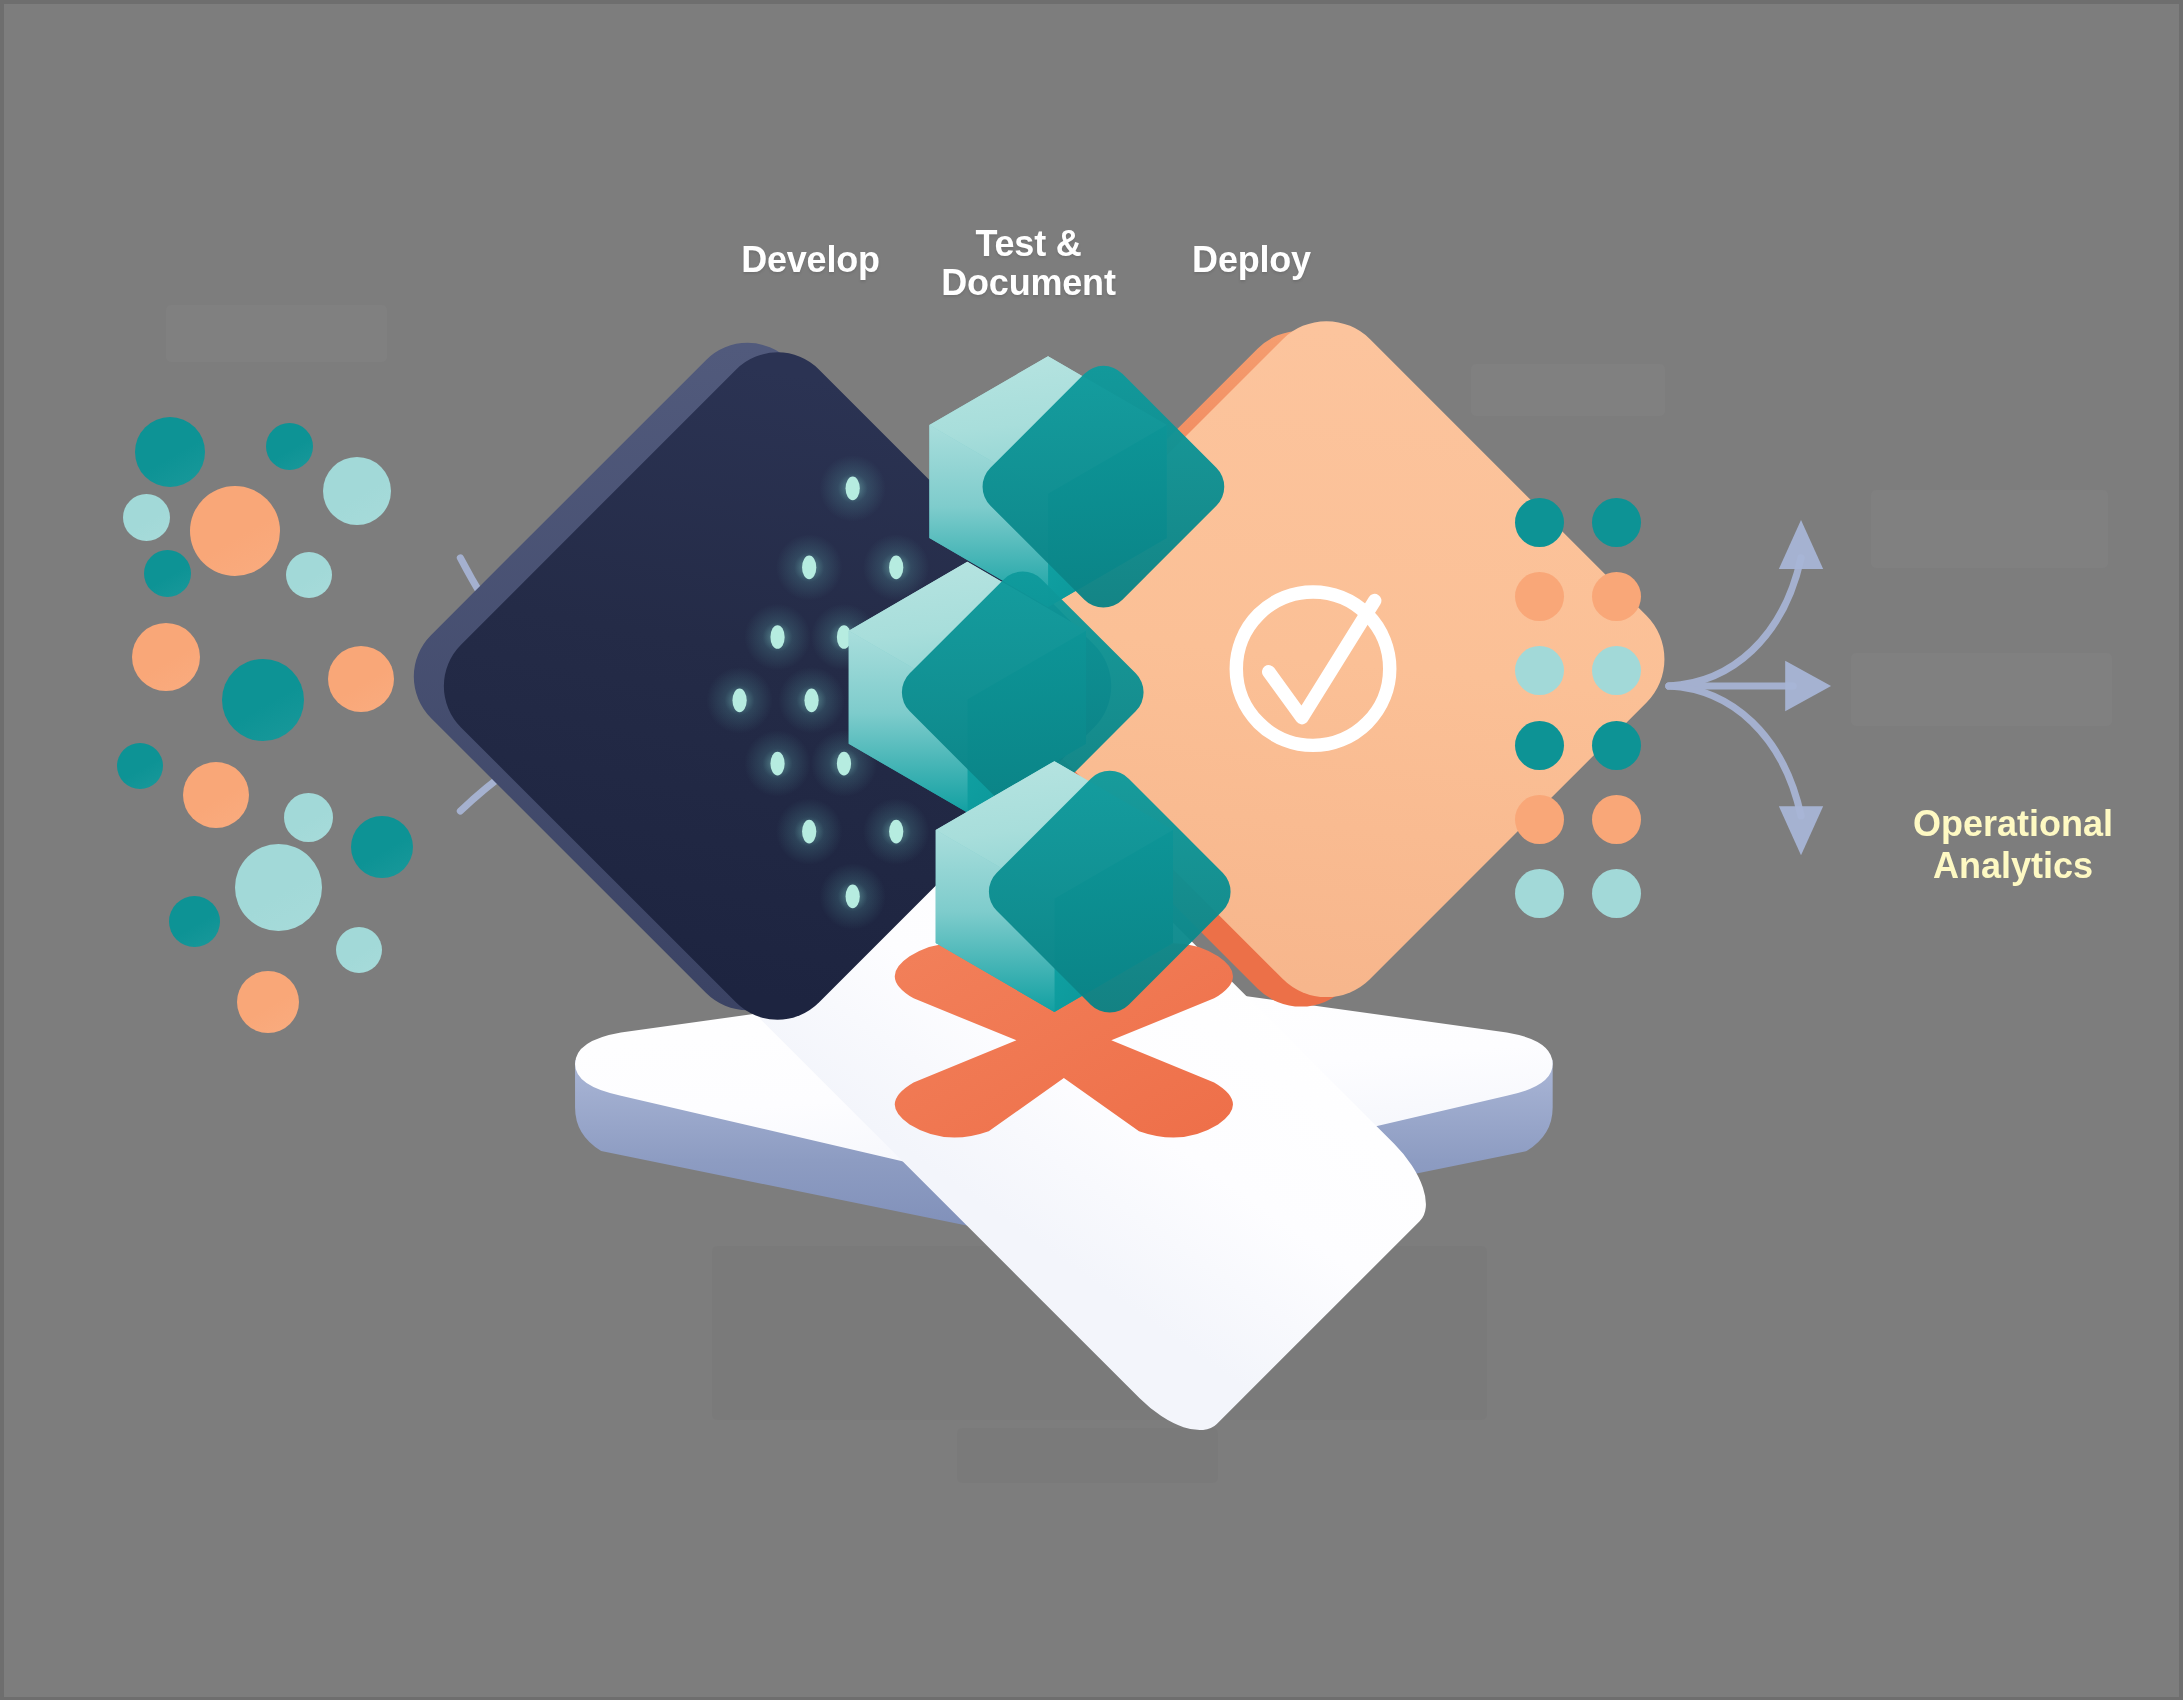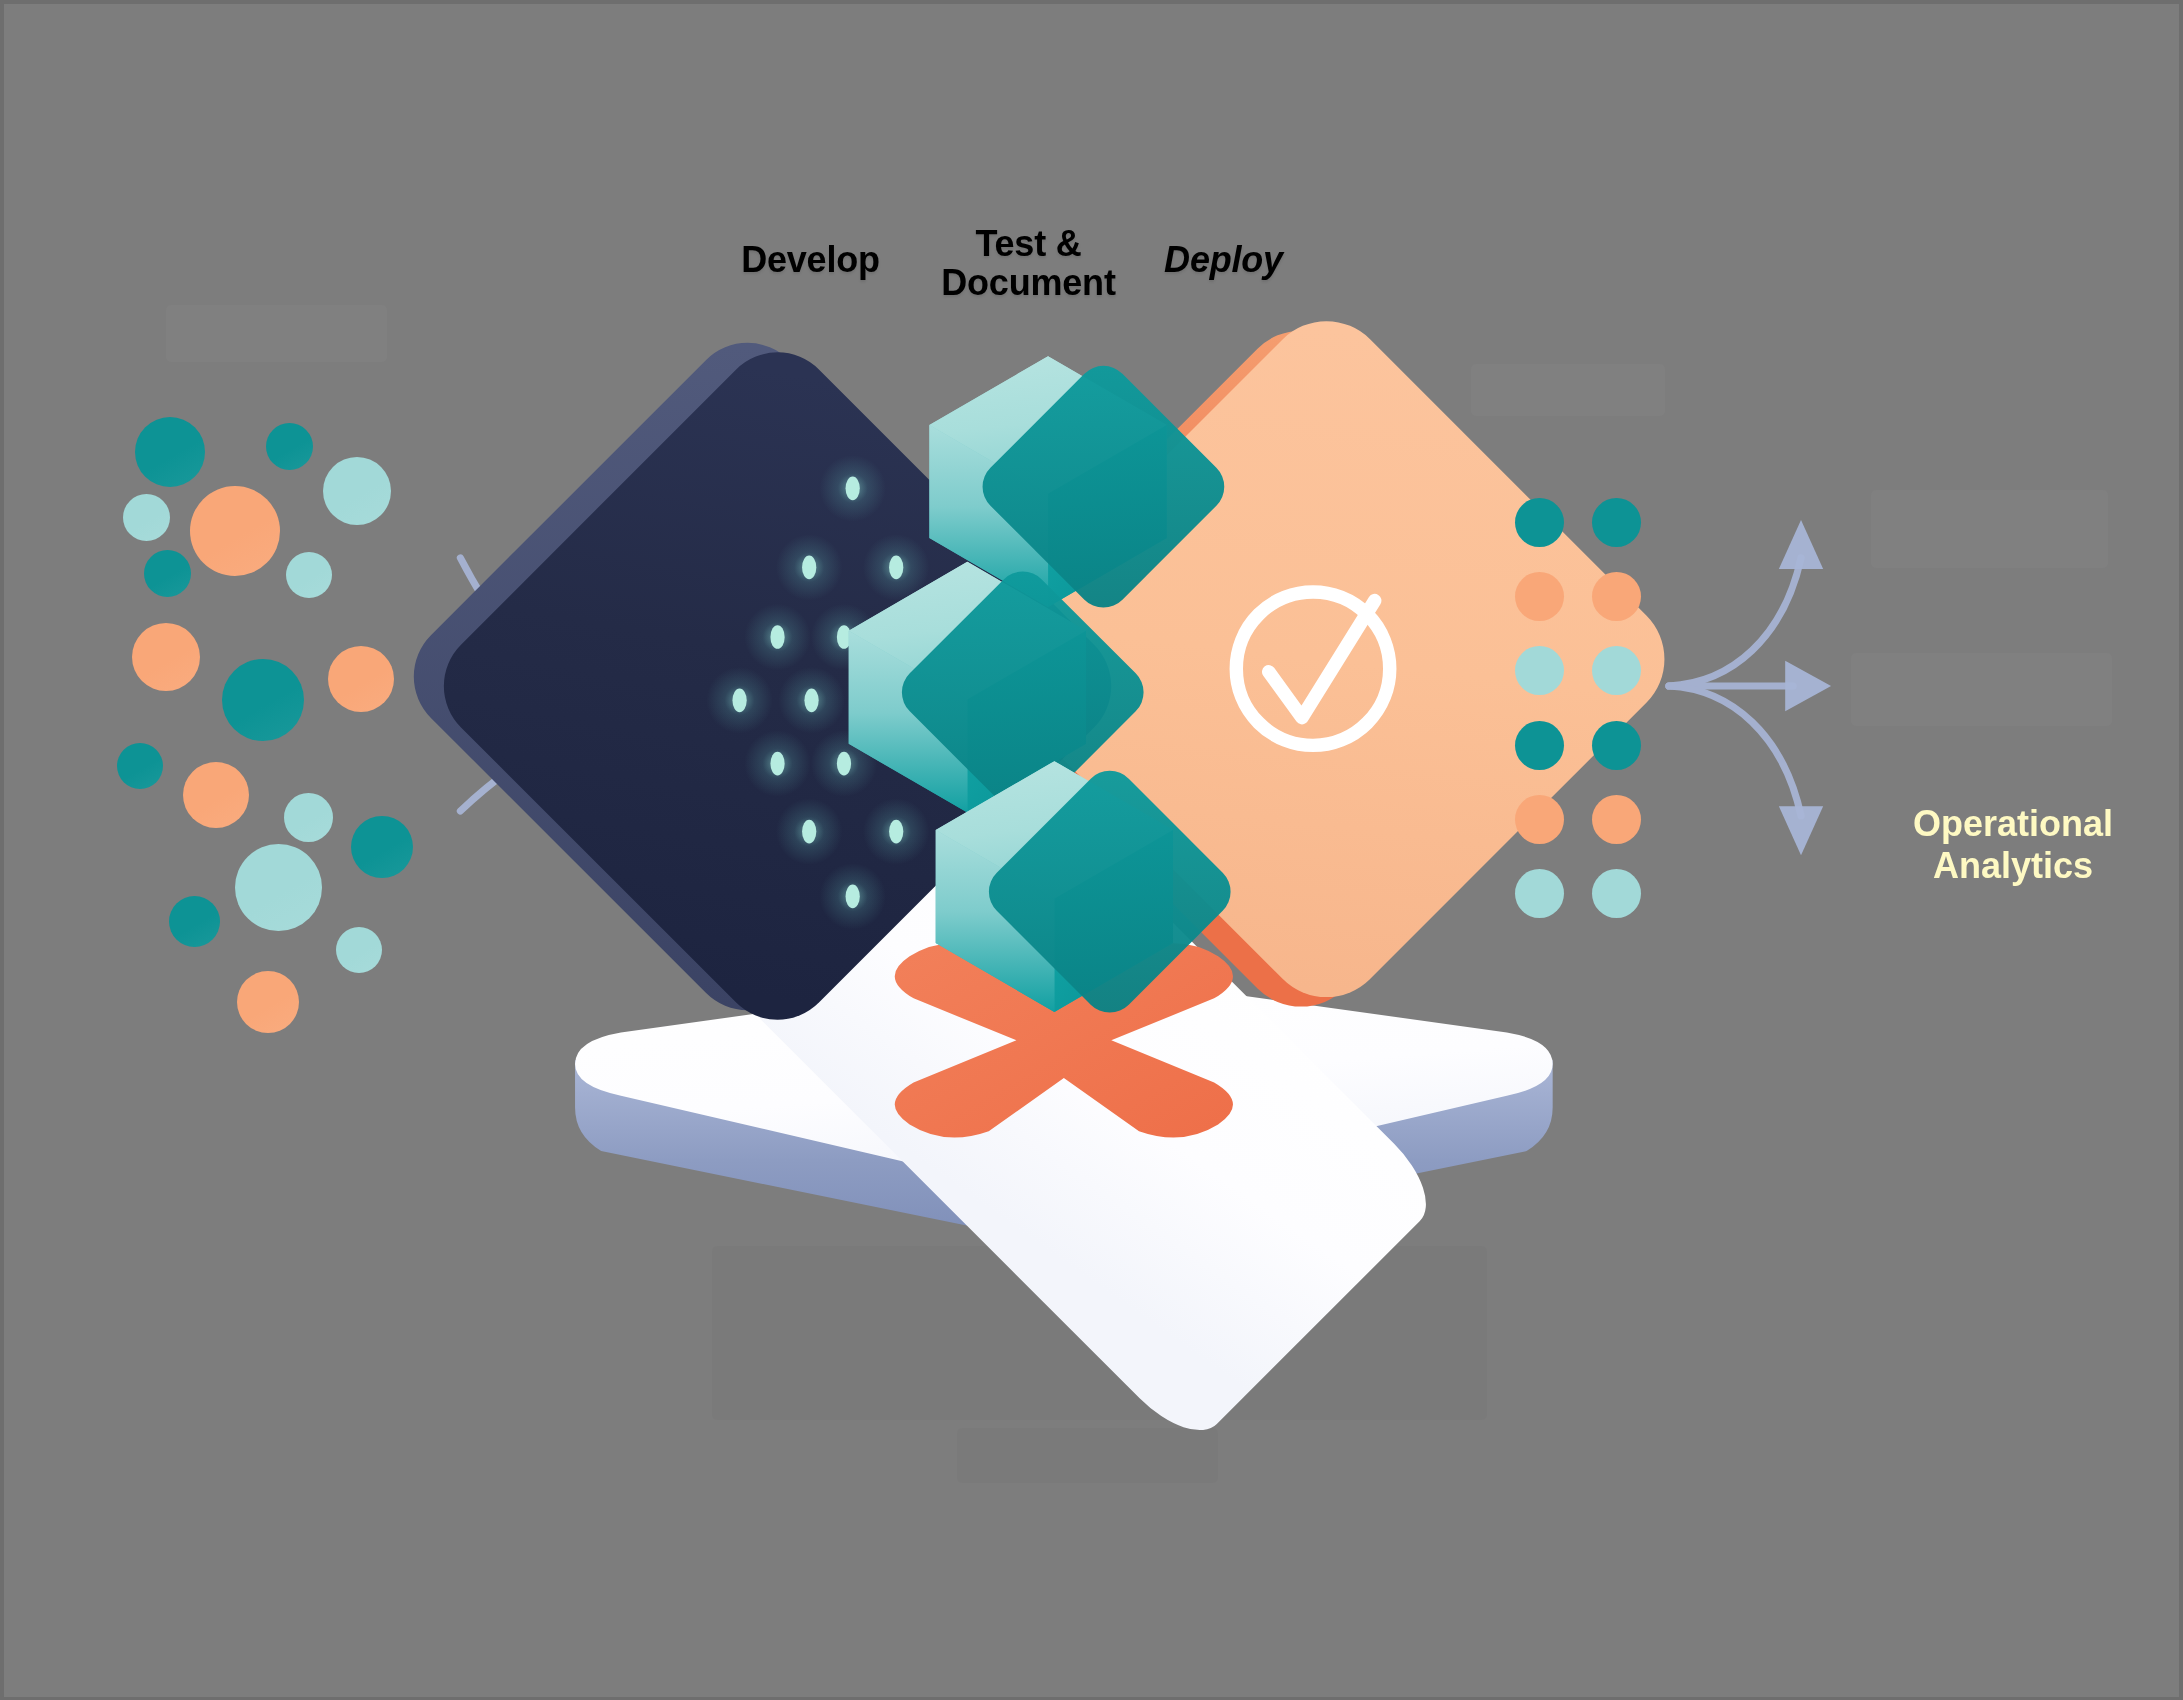--- a/index.html
+++ b/index.html
@@ -14,32 +14,32 @@
     background:#7d7d7d;
     box-sizing:border-box;
     border:4px solid #6e6e6e;
     overflow:hidden;
   }
   .abs{position:absolute;}
 
   
   .stage-label{
     position:absolute;
-    color:#000000;
+    color:#ffffff;
     font-weight:bold;
     font-size:36px;
     line-height:1.08;
     text-align:center;
     letter-spacing:-0.2px;
     white-space:pre-line;
     text-shadow:0 1.6px 2.4px rgba(60,60,60,.18);
   }
   #label-develop{left:680px;top:237px;width:253px;}
   #label-test{left:894px;top:221px;width:261px;}
-  #label-deploy{left:1101px;top:237px;width:237px;font-style:italic;}
+  #label-deploy{left:1129px;top:237px;width:237px;}
 
   #label-operational{
     position:absolute;left:1843px;top:799px;width:332px;
     color:#fef9c3;font-weight:bold;font-size:36px;line-height:1.16;
     text-align:center;white-space:pre-line;
   }
 
   
   .ghost{position:absolute;background:#ffffff;opacity:.022;border-radius:4.7px;}
   .ghost-dark{position:absolute;background:#000000;opacity:.018;border-radius:4.7px;}

